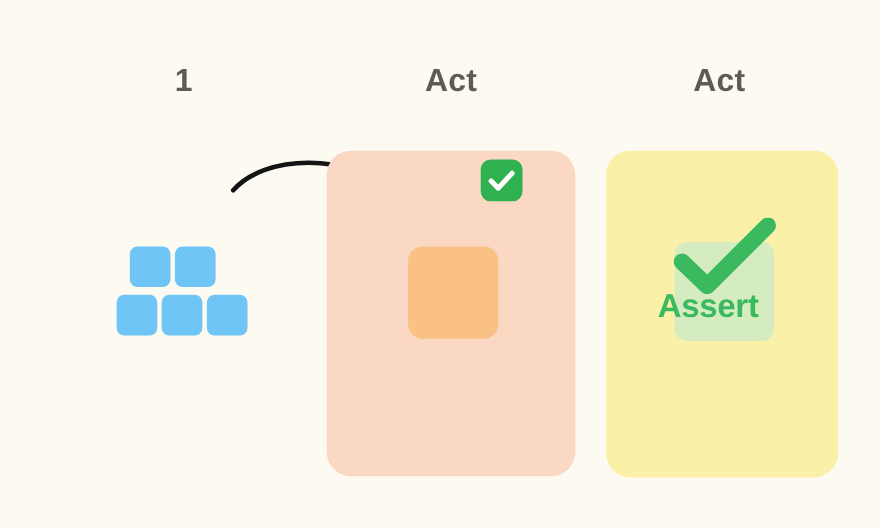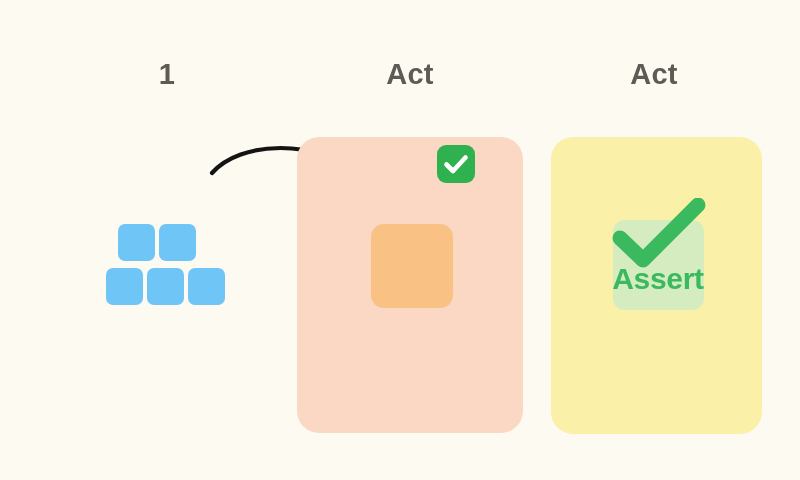--- a/index.html
+++ b/index.html
@@ -137,21 +137,20 @@
     top: 198px;
     width: 96px;
     height: 76px;
     pointer-events: none;
   }
   #assert-text {
     position: absolute;
     left: 598px;
     top: 262px;
     width: 120px;
-    text-align: center;
     font-size: 30px;
     font-weight: 700;
     color: #3ab95e;
     letter-spacing: -0.3px;
     white-space: nowrap;
     user-select: none;
   }
 </style>
 </head>
 <body>

